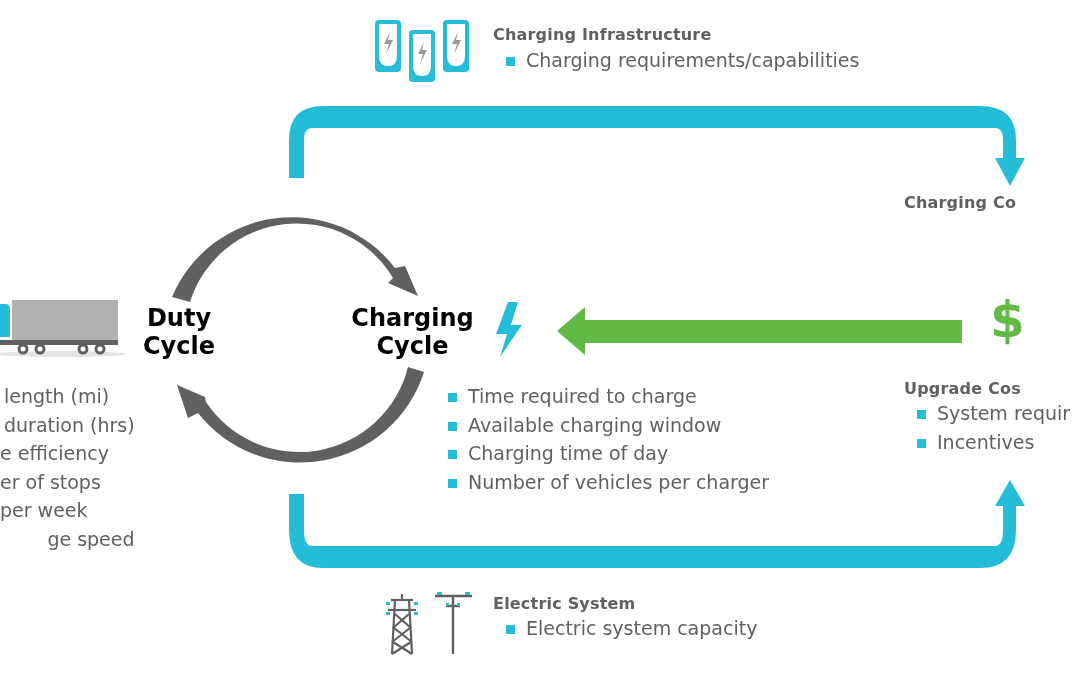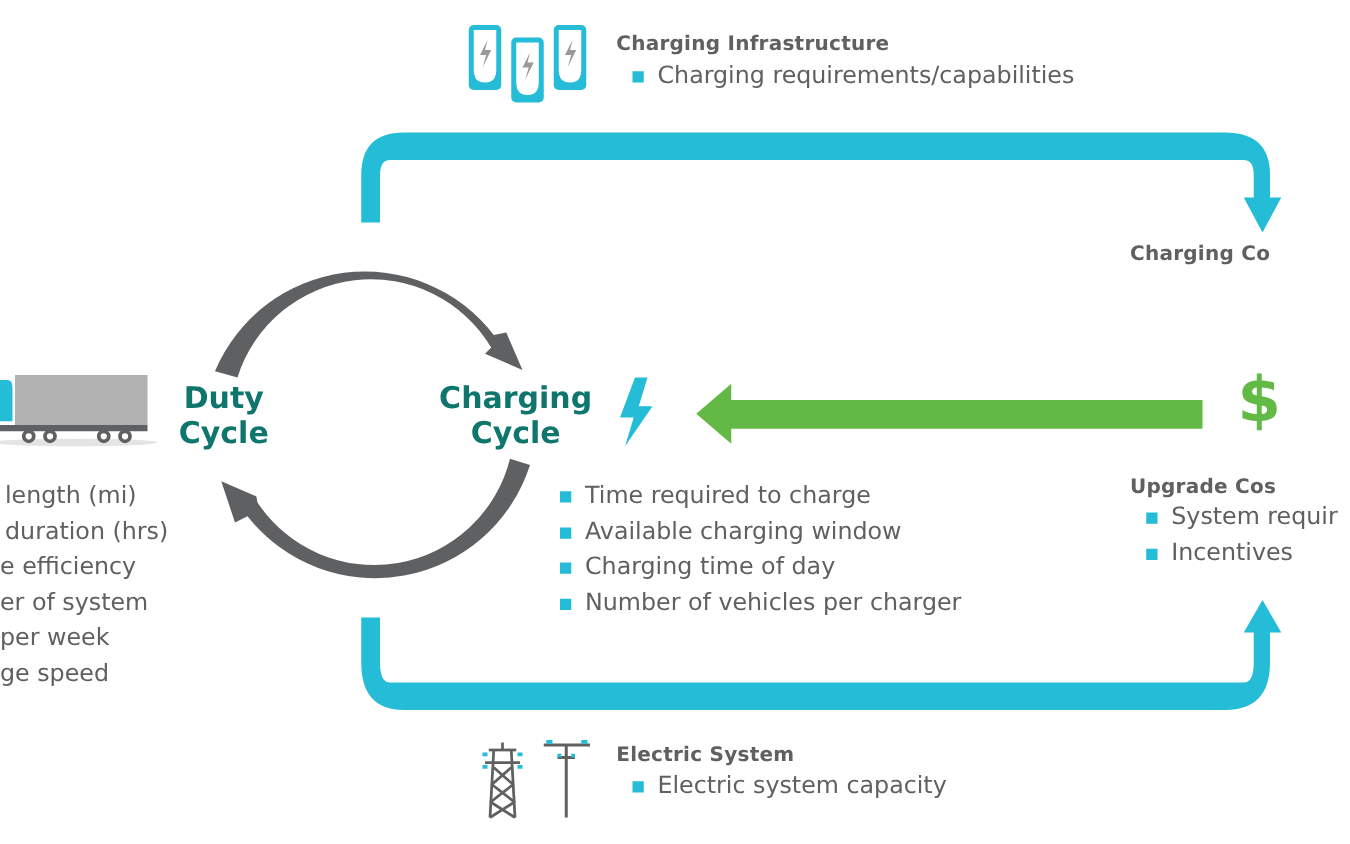--- a/index.html
+++ b/index.html
@@ -1,21 +1,21 @@
 <!DOCTYPE html>
 <html><head>
 <meta charset="utf-8">
 <style>
   html, body { margin: 0; padding: 0; background: #ffffff; }
   body { width: 1080px; height: 675px; position: relative; overflow: hidden;
          font-family: "DejaVu Sans", sans-serif; color: #5f6062; }
   .abs { position: absolute; }
   svg.layer { position: absolute; left: 0; top: 0; }
   .title { font-weight: bold; font-size: 16px; color: #5f6062; white-space: nowrap; letter-spacing: 0.2px; }
-  .center-label { font-weight: bold; font-size: 24px; color: #0f766e; text-align: center; line-height: 28px; }
+  .center-label { font-weight: bold; font-size: 24px; color: #000000; text-align: center; line-height: 28px; }
   ul.bullets { list-style: none; margin: 0; padding: 0; }
   ul.bullets li { font-size: 19px; line-height: 28.5px; white-space: nowrap; color: #5f6062; position: relative; padding-left: 20px; }
   ul.bullets li::before { content: ""; position: absolute; left: 0; top: 11px; width: 9px; height: 9px; background: var(--bullet, #25bcd8); }
   ul.plain li { padding-left: 0; }
   ul.plain li::before { display: none; }
 </style>
 </head>
 <body>
 
 <svg class="layer" width="1080" height="675" viewBox="0 0 1080 675">
@@ -108,23 +108,23 @@
 
 <div class="abs center-label" style="left:133px; top:304px; width:92px;">
   <div>Duty</div>
   <div>Cycle</div>
 </div>
 
 <ul class="abs bullets plain" style="left:4px; top:382px;">
   <li>length (mi)</li>
   <li>duration (hrs)</li>
   <li style="margin-left:-4px;">e efficiency</li>
-  <li style="margin-left:-4px;">er of system</li>
+  <li style="margin-left:-4px;">er of stops</li>
   <li style="margin-left:-4px;">per week</li>
-  <li style="margin-left:-4px;">ge speed</li>
+  <li style="margin-left:-4px;text-align:right;">ge speed</li>
 </ul>
 
 <div class="abs center-label" style="left:340px; top:304px; width:145px;">
   <div>Charging</div>
   <div>Cycle</div>
 </div>
 
 <ul class="abs bullets" style="left:448px; top:382px;">
   <li>Time required to charge</li>
   <li>Available charging window</li>

